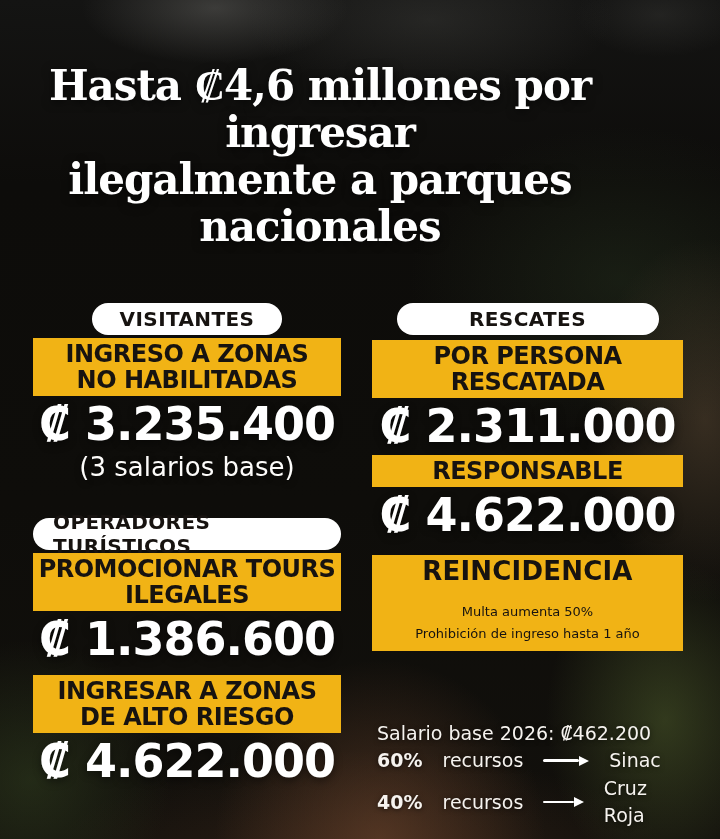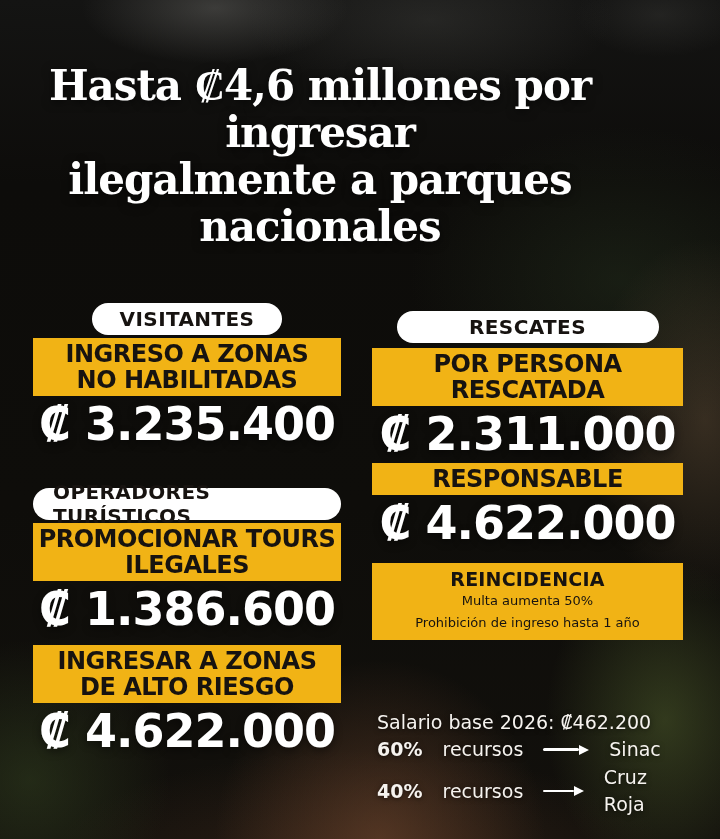--- a/index.html
+++ b/index.html
@@ -25,21 +25,21 @@
     text-shadow:0 2px 10px rgba(0,0,0,.6);
   }
   .subhead{
     position:absolute;top:157px;left:0;width:720px;text-align:center;
     font-size:19.5px;line-height:30px;color:#f7f5f2;
     text-shadow:0 1px 6px rgba(0,0,0,.6);
   }
   .subhead .bold-line{font-weight:700;font-size:20.5px;margin-top:2px;color:#fff;}
   .col{position:absolute;display:flex;flex-direction:column;}
   .col-left{left:33px;top:303px;width:308px;}
-  .col-right{left:372px;top:311px;width:311px;justify-content:space-between;}
+  .col-right{left:372px;top:303px;width:311px;justify-content:space-between;}
   .pill{
     align-self:center;background:var(--pill-white,#fff);color:var(--ink,#171310);
     height:32px;border-radius:17px;display:flex;align-items:center;justify-content:center;
     font-weight:800;font-size:20px;letter-spacing:.4px;padding:0 20px;box-sizing:border-box;
   }
   .pill-visitantes{min-width:190px;}
   .pill-operadores{min-width:263px;}
   .pill-rescates{min-width:262px;}
   .card{
     background:var(--accent-yellow,#F1B315);color:var(--ink,#171310);
@@ -52,21 +52,21 @@
   }
   .note{
     text-align:center;font-weight:400;font-size:26px;line-height:30px;color:#fdfcfa;
     text-shadow:0 2px 6px rgba(0,0,0,.5);
   }
   .mt3{margin-top:3px;} .mt5{margin-top:5px;} .mt8{margin-top:8px;} .mt32{margin-top:36px;} .mt1{margin-top:1px;}
   .reinc-card{
     background:var(--accent-yellow,#F1B315);color:var(--ink,#171310);
     text-align:center;padding:6px 8px;margin-top:12px;
   }
-  .reinc-title{font-weight:800;font-size:19px;line-height:20px;margin-bottom:1px;letter-spacing:.2px;}
+  .reinc-title{font-weight:800;font-size:26px;line-height:20px;margin-bottom:20px;letter-spacing:.2px;}
   .reinc-line{font-weight:400;font-size:13px;line-height:22px;}
   .footnotes{margin-top:69px;padding-left:5px;color:#f6f3ef;text-shadow:0 1px 5px rgba(0,0,0,.6);}
   .foot-salary{font-size:19px;line-height:26px;font-weight:400;}
   .foot-row{display:flex;align-items:center;gap:20px;font-size:19px;line-height:27px;margin-top:1px;}
   .foot-row .pct{font-weight:800;}
   .arrow{display:inline-flex;align-items:center;width:46px;height:12px;}
   .arrow-line{flex:1;height:2.5px;background:#fff;border-radius:2px;}
   .arrow-head{width:0;height:0;border-left:10px solid #fff;border-top:5.5px solid transparent;border-bottom:5.5px solid transparent;}
 </style>
 </head>
@@ -81,20 +81,21 @@
 
 
   <div class="col col-left">
     <div class="pill pill-visitantes">VISITANTES</div>
 
     <div class="card mt3">
       <div>INGRESO A ZONAS</div>
       <div>NO HABILITADAS</div>
     </div>
     <div class="amount">₡ 3.235.400</div>
+    <div class="note">(3 salarios base)</div>
 
     <div class="pill pill-operadores mt32">OPERADORES TURÍSTICOS</div>
 
     <div class="card mt3">
       <div>PROMOCIONAR TOURS</div>
       <div>ILEGALES</div>
     </div>
     <div class="amount">₡ 1.386.600</div>
 
     <div class="card mt8">

